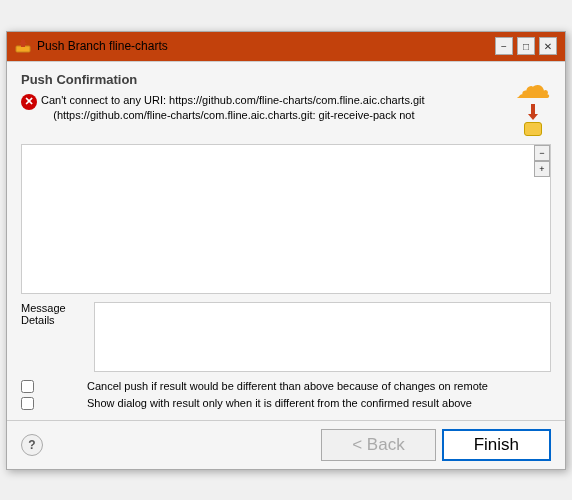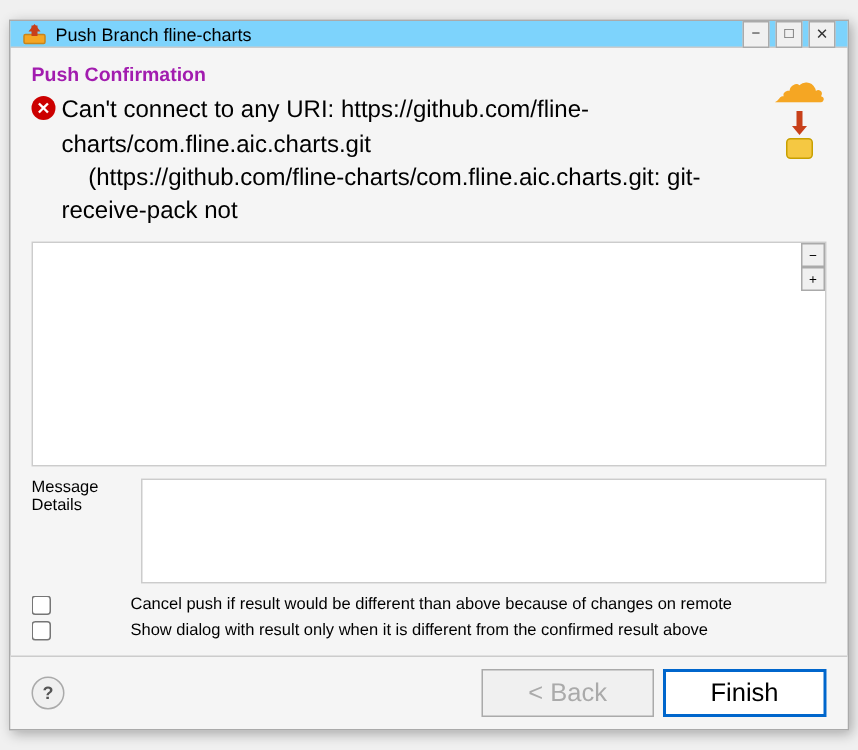--- a/index.html
+++ b/index.html
@@ -16,27 +16,27 @@
     }
     .window {
       width: 560px;
       background: #f5f5f5;
       border: 1px solid #aaa;
       box-shadow: 2px 2px 8px rgba(0,0,0,0.3);
       display: flex;
       flex-direction: column;
     }
     .title-bar {
-      background: #7dd3fc;
+      background: #c2410c;
       border-bottom: 1px solid #ccc;
       padding: 6px 8px;
       display: flex;
       align-items: center;
       justify-content: space-between;
-      height: 18px;
+      height: 30px;
     }
     .title-bar-left {
       display: flex;
       align-items: center;
       gap: 6px;
     }
     .title-bar-icon {
       width: 16px;
       height: 16px;
     }
@@ -75,21 +75,21 @@
     }
     .header-left {
       display: flex;
       flex-direction: column;
       gap: 6px;
       flex: 1;
     }
     .push-confirmation-title {
       font-weight: bold;
       font-size: 13px;
-      color: #a21caf;
+      color: #404040;
     }
     .error-row {
       display: flex;
       align-items: flex-start;
       gap: 4px;
     }
     .error-icon {
       width: 16px;
       height: 16px;
       border-radius: 50%;
@@ -97,21 +97,21 @@
       color: #fff;
       display: flex;
       align-items: center;
       justify-content: center;
       font-size: 11px;
       font-weight: bold;
       flex-shrink: 0;
       margin-top: 1px;
     }
     .error-text {
-      font-size: 16px;
+      font-size: 11px;
       color: #000;
       line-height: 1.4;
     }
     .cloud-area {
       display: flex;
       flex-direction: column;
       align-items: center;
       margin-left: 10px;
       margin-top: -4px;
     }

